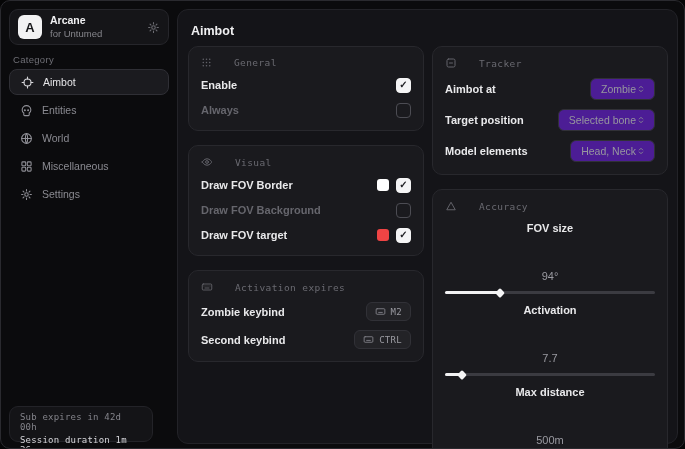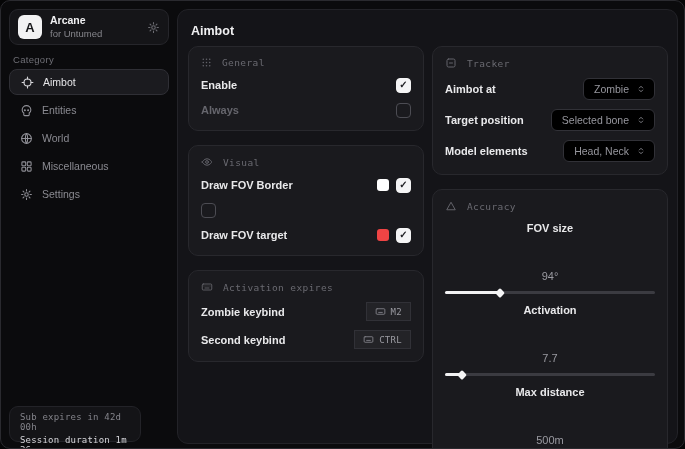--- a/index.html
+++ b/index.html
@@ -38,21 +38,21 @@
     display:flex; align-items:center; gap:9px; padding:0 11px;
     color:#8b8b92; font-size:10.5px; cursor:pointer;
   }
   .nav-item.active {
     background:#1b1b1f; border:1px solid #2f2f35; color:#e4e4e7;
   }
   .nav-item .nav-icon { color:#8f8f96; flex:none; }
   .nav-item.active .nav-icon { color:#d5d5d9; }
 
   .expiry-card {
-    position:absolute; left:8px; bottom:6px; width:132px; height:36px;
+    position:absolute; left:8px; bottom:6px; width:144px; height:36px;
     background:#141417; border:1px solid #232328; border-radius:9px;
     padding:5px 10px; font-family:"DejaVu Sans Mono",monospace;
   }
   .expiry-line1 { font-size:9px; color:#84848b; letter-spacing:0.2px; }
   .expiry-line2 { font-size:9px; color:#d6d6da; margin-top:3px; letter-spacing:0.2px; }
 
   
   .main {
     position:absolute; left:176px; top:8px; width:501px; height:435px;
     background:#141418; border:1px solid #232328; border-radius:11px;
@@ -61,21 +61,21 @@
 
   .col { position:absolute; top:36px; width:236px; }
   .col-left  { left:10px; }
   .col-right { left:254px; }
 
   .card {
     background:#1a1a1e; border:1px solid #28282d; border-radius:10px;
     padding:10px 12px 12px 12px; margin-bottom:14px;
   }
   .card-head {
-    display:flex; align-items:center; gap:10px;
+    display:flex; align-items:center; gap:22px;
     color:#6a6a71; font-family:"DejaVu Sans Mono",monospace; font-size:9.5px;
     letter-spacing:0.4px; margin-bottom:3px;
   }
   .card-head .head-icon { color:#63636a; }
 
   .row {
     display:flex; align-items:center; justify-content:space-between;
     margin-top:9px; min-height:16px;
   }
   .row-label { font-size:11px; color:#66666d; font-weight:bold; }
@@ -87,29 +87,29 @@
     width:15px; height:15px; border-radius:4px; border:1.5px solid #4c4c53;
     display:flex; align-items:center; justify-content:center; cursor:pointer; flex:none;
     background:transparent;
   }
   .checkbox .check-glyph { display:none; font-size:10px; color:#1b1b1f; font-weight:bold; line-height:1; }
   .checkbox.on { background:#f4f4f5; border-color:#f4f4f5; }
   .checkbox.on .check-glyph { display:block; }
 
   .keybind-btn {
     display:flex; align-items:center; gap:5px; padding:3px 8px;
-    background:#232327; border:1px solid #313137; border-radius:0;
+    background:#232327; border:1px solid #313137; border-radius:6px;
     color:#9a9aa1; font-family:"DejaVu Sans Mono",monospace; font-size:9px;
     letter-spacing:0.3px; cursor:pointer;
   }
   .keybind-btn .kb-icon { color:#8b8b92; }
 
   .select-btn {
-    display:flex; align-items:center; gap:7px; padding:4px 8px 4px 10px;
-    background:#000000; border:1px solid #313137; border-radius:6px;
+    display:flex; align-items:center; padding:4px 8px 4px 10px;
+    background:#4c1d95; border:1px solid #313137; border-radius:6px;
     color:#97979e; font-size:10.5px; cursor:pointer;
   }
   .select-btn .unfold { color:#8b8b92; }
 
   .acc-row { margin-top:10px; }
   .acc-top { display:flex; align-items:center; justify-content:space-between;flex-direction:column; }
   .acc-label { font-size:11px; font-weight:bold; color:#e9e9eb; }
   .acc-value { font-size:11px; color:#9a9aa1;margin-top:36px; }
   .slider {
     position:relative; height:3px; margin-top:9px; background:#3b3b41; border-radius:2px; cursor:pointer;
@@ -256,20 +256,21 @@
         <div class="row on">
           <span class="row-label">Draw FOV Border</span>
           <span class="row-right">
             <span class="swatch" style="background: rgb(255, 255, 255);"></span>
             <span class="checkbox on">
               <span class="check-glyph">✓</span>
             </span>
           </span>
         </div>
         <div class="row">
+          <span class="row-label">Draw FOV Background</span>
           <span class="row-right">
             <span class="checkbox">
               
             </span>
           </span>
         </div>
         <div class="row on">
           <span class="row-label">Draw FOV target</span>
           <span class="row-right">
             <span class="swatch" style="background: rgb(239, 68, 68);"></span>

